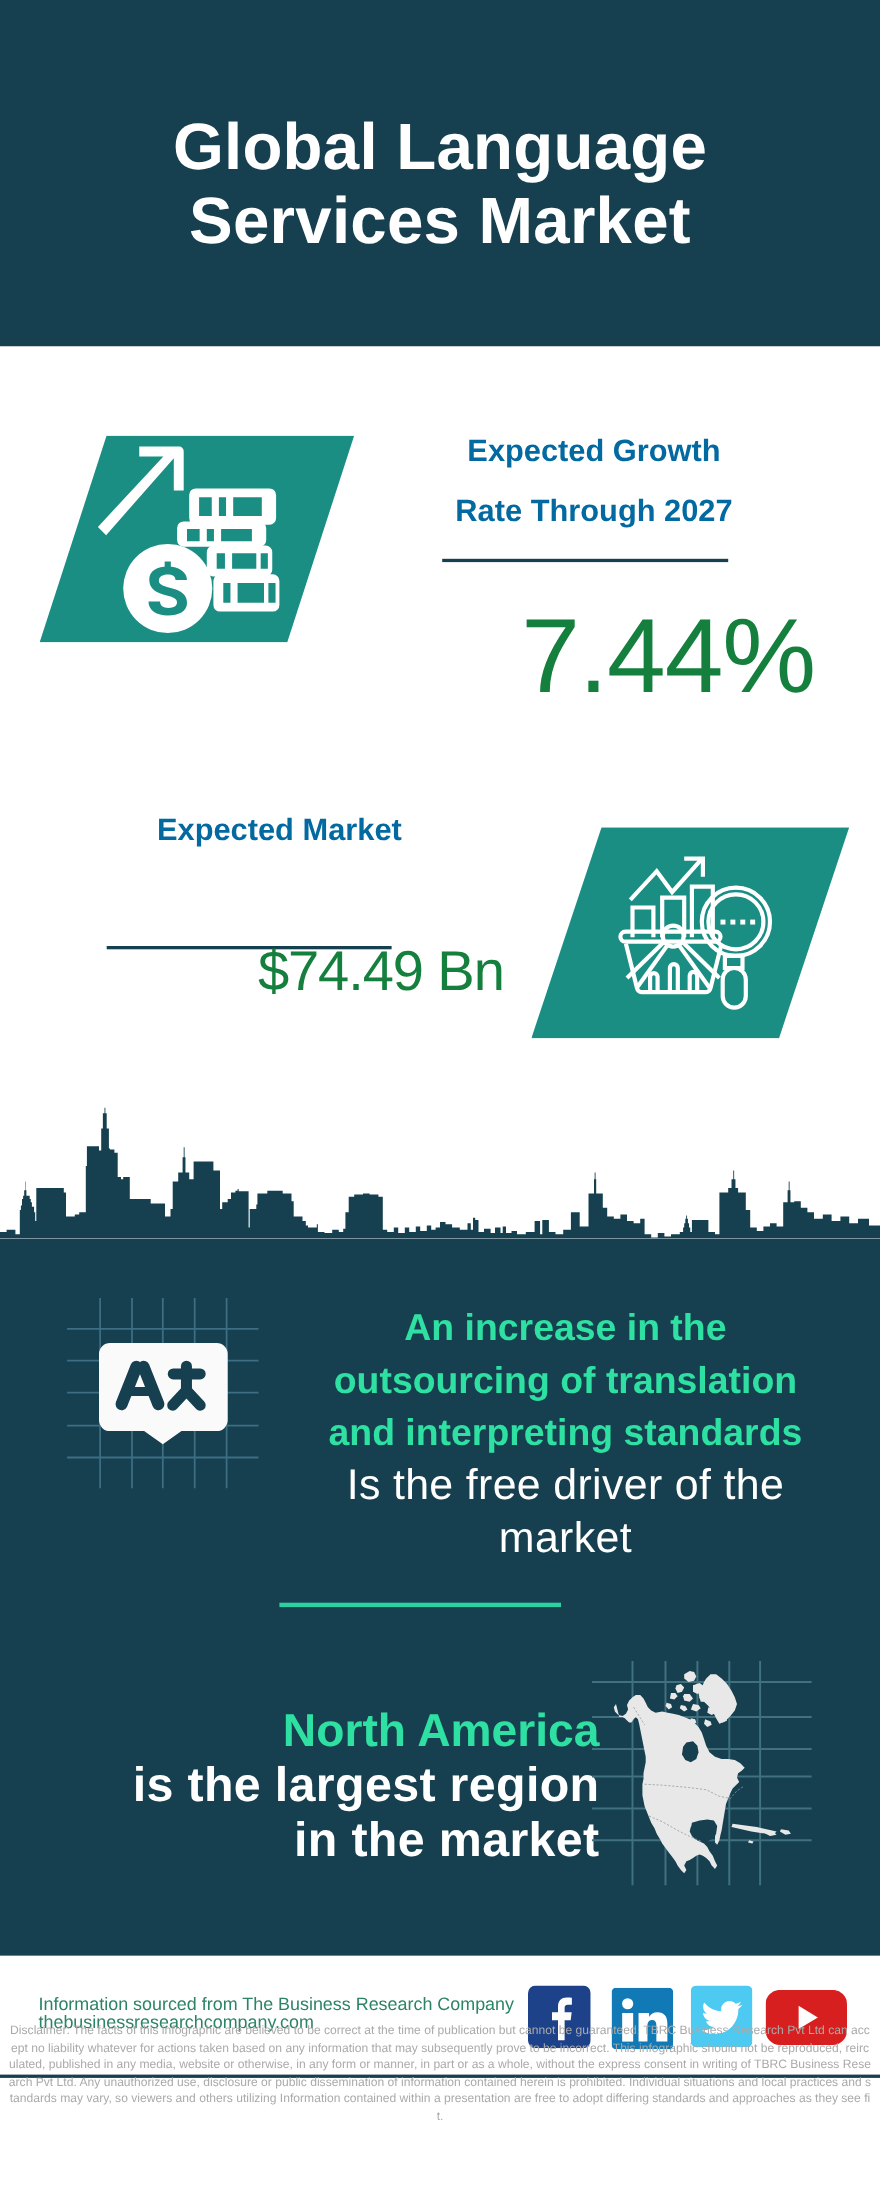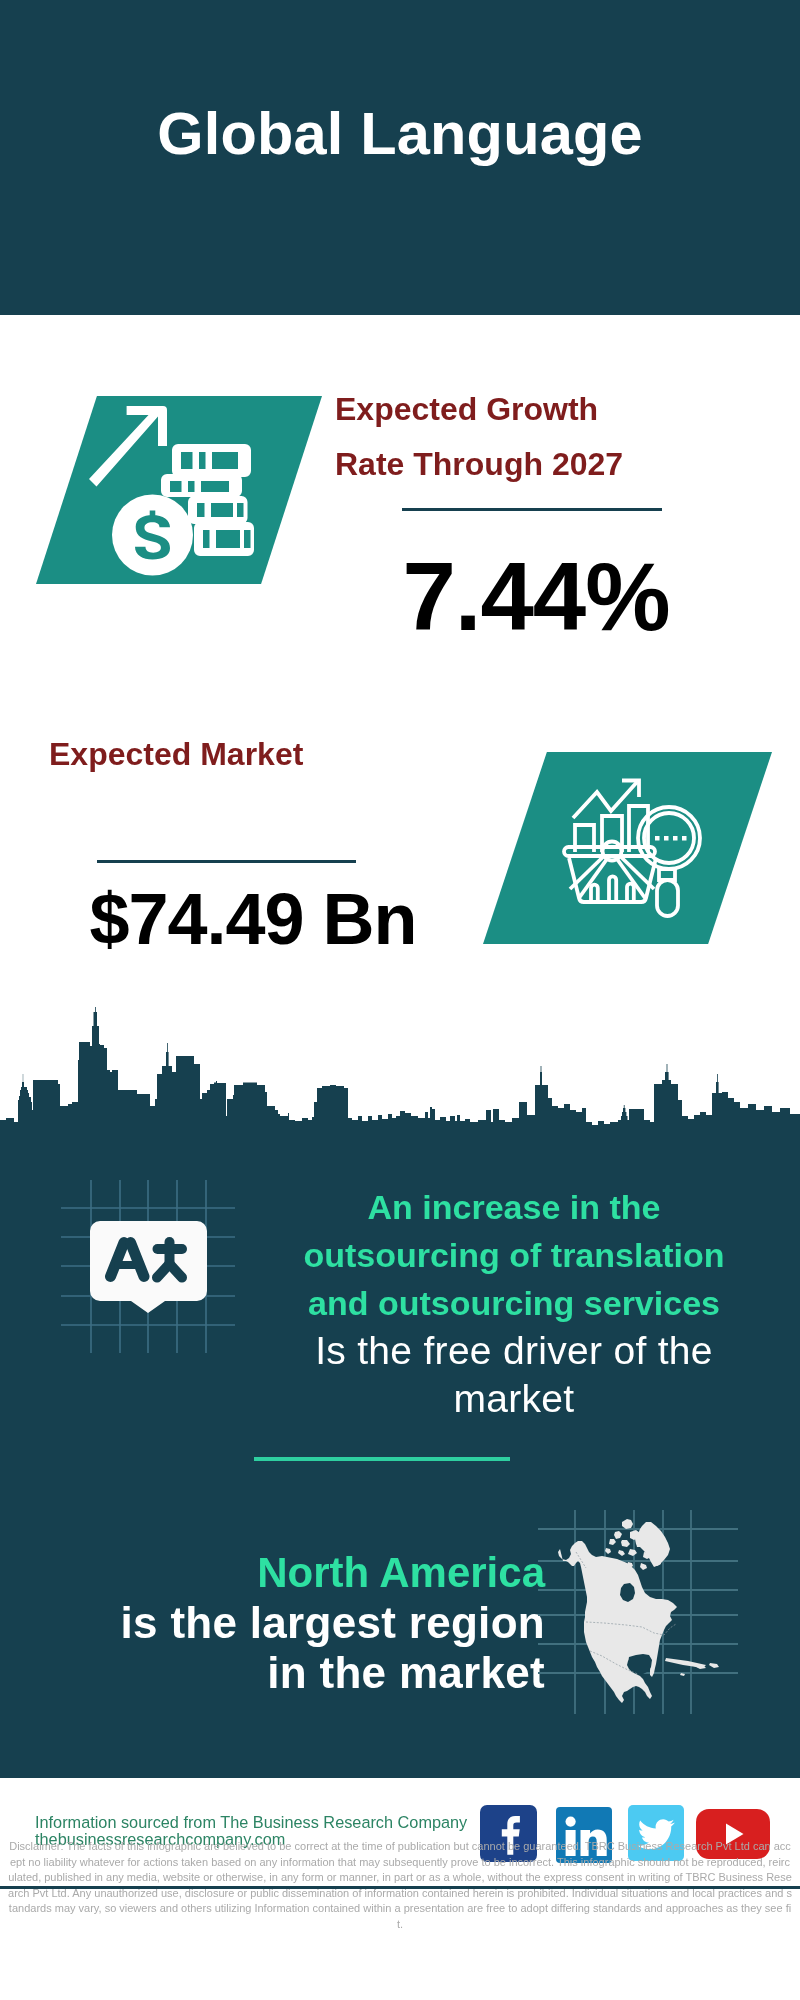--- a/index.html
+++ b/index.html
@@ -15,36 +15,36 @@
   
   .white-band { position:absolute; left:0; top:315px; width:800px; height:700px; background:#ffffff; }
 
   
   .para { position:absolute; background:#1b8e84; }
   .para-1 { left:36px; top:396px; width:286px; height:188px;
     clip-path: polygon(21.3% 0%, 100% 0%, 78.7% 100%, 0% 100%); }
   .para-2 { left:483px; top:752px; width:289px; height:192px;
     clip-path: polygon(22.1% 0%, 100% 0%, 77.9% 100%, 0% 100%); }
 
-  .stat-label { position:absolute; color:#7f1d1d; font-size:32px; font-weight:bold;
-    line-height:55px; text-align:left; }
+  .stat-label { position:absolute; color:#0369a1; font-size:28px; font-weight:bold;
+    line-height:55px; text-align:center; }
   .icon-money { position:absolute; left:0; top:0; width:286px; height:188px; }
   .icon-research { position:absolute; left:0; top:0; width:289px; height:192px; }
   .stat-rule { position:absolute; height:3px; background:#16404f; }
-  .stat-value { position:absolute; color:#000000; font-size:96px; font-weight:bold;
-    text-align:center; letter-spacing:-1px; line-height:96px; }
+  .stat-value { position:absolute; color:#15803d; font-size:96px; font-weight:normal;
+    text-align:right; letter-spacing:-1px; line-height:96px; }
 
   
   .s1-label { left:335px; top:382px; width:410px; }
   .s1-rule  { left:402px; top:508px; width:260px; }
   .s1-value { left:331px; top:549px; width:410px; }
   
   .s2-label { left:49px; top:727px; width:410px; }
   .s2-rule  { left:97px; top:860px; width:259px; }
-  .s2-value { left:48px; top:882px; width:410px; font-size:72px; line-height:75px; }
+  .s2-value { left:48px; top:845px; width:410px; font-size:51px; line-height:75px; }
 
   
   .dark-body { position:absolute; left:0; top:1126px; width:800px; height:652px; background:#16404f; }
   .skyline { position:absolute; left:0; top:1000px; width:800px; height:126px; z-index:2; }
   .skyline svg { display:block; width:800px; height:126px; }
 
   
   .driver-text { position:absolute; left:264px; top:1183px; width:500px; text-align:center; }
   .driver-hl { color:#2ee0a2; font-size:34px; font-weight:bold; line-height:48px; }
   .driver-pl { color:#ffffff; font-size:39px; font-weight:normal; line-height:48px; letter-spacing:0.3px; }
@@ -78,20 +78,21 @@
     font-size:11px; line-height:15.6px; text-align:center; word-break:break-all; }
 </style>
 </head>
 <body>
 
 <div class="page">
 
   <div class="header">
     <div class="header-title">
       <div>Global Language</div>
+      <div>Services Market</div>
     </div>
   </div>
 
   <div class="white-band"></div>
 
   <div class="para para-1">
     <svg class="icon-money" viewBox="0 0 286 188" xmlns="http://www.w3.org/2000/svg">
       <g fill="#ffffff">
         <path d="M90.6 10 h36.4 a4 4 0 0 1 4 4 v36 h-9 v-29.5 L60.5 90.5 l-7.5 -7.5 L112.5 19 h-21.9 z"></path>
         <path fill-rule="evenodd" d="M142 48 h67 a6 6 0 0 1 6 6 v21 a6 6 0 0 1 -6 6 h-67 a6 6 0 0 1 -6 -6 v-21 a6 6 0 0 1 6 -6 z
@@ -184,21 +185,21 @@
         <path d="M129.5 62 v22"></path>
         <path d="M117 97.5 L129.5 84"></path>
         <path d="M142 97.5 L129.5 84"></path>
       </g>
     </svg>
   </div>
 
   <div class="driver-text">
     <div class="driver-hl">An increase in the</div>
     <div class="driver-hl">outsourcing of translation</div>
-    <div class="driver-hl">and outsourcing services</div>
+    <div class="driver-hl">and interpreting standards</div>
     <div class="driver-pl">Is the free driver of the</div>
     <div class="driver-pl">market</div>
   </div>
   <div class="mid-rule"></div>
 
   <div class="region-text">
     <div class="region-hl">North America</div>
     <div class="region-pl">is the largest region</div>
     <div class="region-pl">in the market</div>
   </div>

